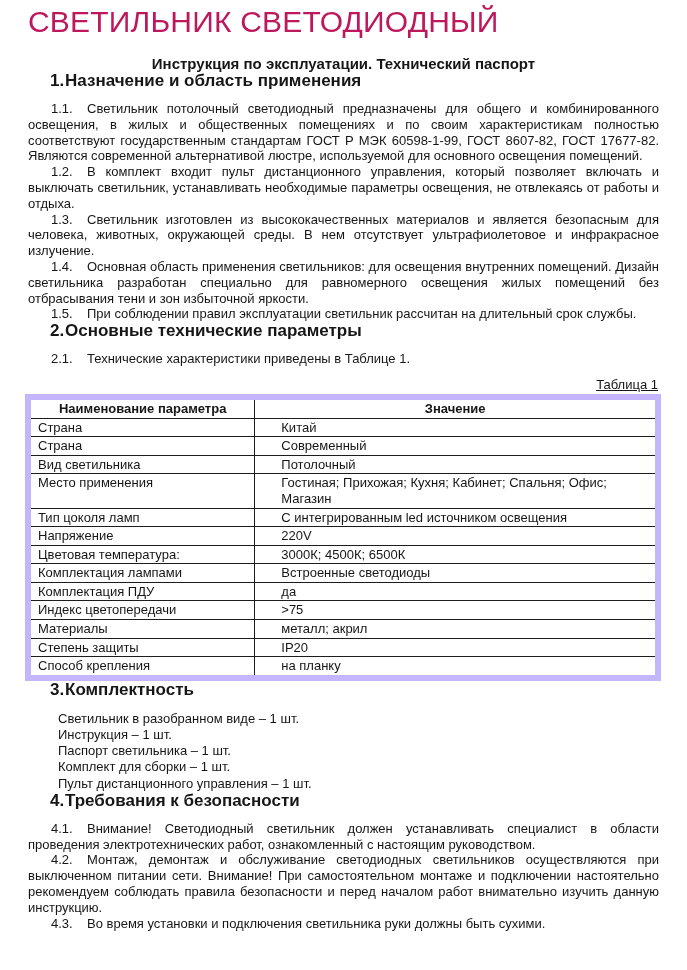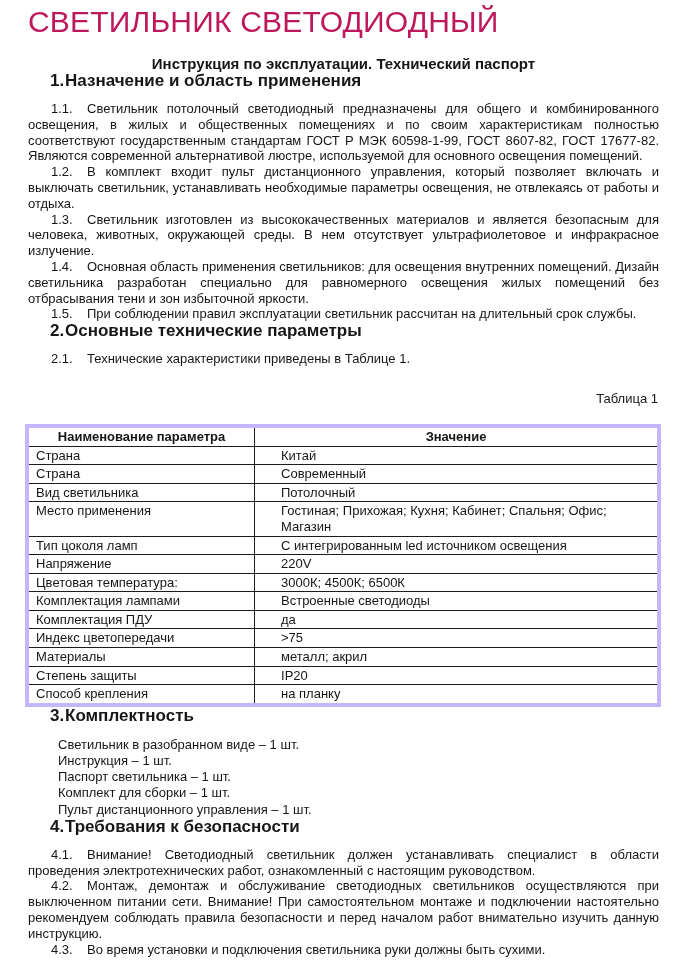--- a/index.html
+++ b/index.html
@@ -21,27 +21,27 @@
   .mt-s1 { margin-top: 14px; }
   .mt-s2 { margin-top: 12px; }
   .mt-s3 { margin-top: 18px; }
   .mt-s4 { margin-top: 18px; }
   .hnum { display: inline-block; margin-left: 22px; width: 15px; }
 
   .paras { margin-top: 12px; }
   p.para { margin: 0; text-align: justify; }
   .pnum { display: inline-block; margin-left: 23px; width: 36px; }
 
-  .table-caption { text-align: right; font-size: 13px; line-height: 15px; margin-top: 24px; padding-right: 1px; }
+  .table-caption { text-align: right; font-size: 13px; line-height: 15px; margin-top: 10px; padding-right: 1px; text-decoration: underline; }
 
   table.specs {
     border-collapse: collapse; table-layout: fixed;
-    width: calc(100% + 5px); margin-left: -3px; margin-top: 18px;
+    width: calc(100% + 5px); margin-left: -3px; margin-top: 2px;
     font-size: 13px; line-height: 15.6px;
-    border: 4px solid #c4b5fd;
+    border: 6px solid #c4b5fd;
   }
   table.specs th, table.specs td { border: 1px solid #1c1c1c; padding: 1px 4px; vertical-align: top; }
   table.specs th { font-weight: 700; text-align: center; }
   table.specs td.c1 { padding-left: 7px; }
   table.specs td.c2 { padding-left: 26px; }
   col.col-param { width: 36%; }
   col.col-value { width: 64%; }
 
   ul.contents { list-style: none; margin: 13px 0 0 0; padding: 0 0 0 30px; line-height: 16.2px; }
   ul.contents li { margin: 0; }

